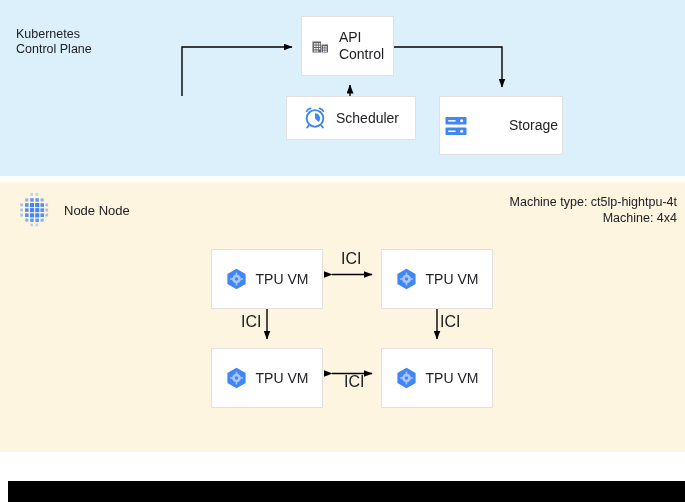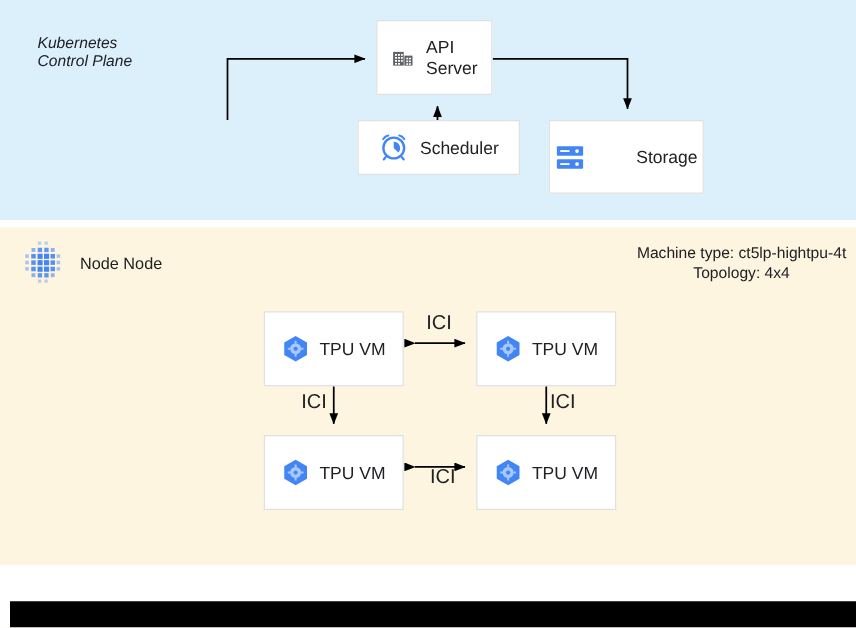--- a/index.html
+++ b/index.html
@@ -42,27 +42,27 @@
   }
 
   
   .section-label {
     position: absolute;
     font-size: 12.5px;
     color: #202124;
     line-height: 15px;
     white-space: pre-line;
   }
-  #control-plane-label { left: 30px; top: 27px; font-style: italic; }
+  #control-plane-label { left: 16px; top: 27px; }
   #node-pool-label { left: 64px; top: 203px; font-size: 13px; }
 
   .meta-block {
     position: absolute;
     right: 8px; top: 194px;
-    text-align: center;
+    text-align: right;
     font-size: 12.5px;
     color: #202124;
     line-height: 16px;
   }
 
   
   .node-box {
     position: absolute;
     background: #ffffff;
     border: 1px solid #e0e0e0;
@@ -170,21 +170,21 @@
         <rect x="16.4" y="32.6" width="2.6" height="2.6" opacity="0.35"></rect>
         <rect x="21.6" y="32.6" width="2.6" height="2.6" opacity="0.35"></rect>
       </g>
     </svg>
   </div>
 
   <div class="section-label" id="node-pool-label">Node Node</div>
 
   <div class="meta-block">
     <div>Machine type: ct5lp-hightpu-4t</div>
-    <div>Topology: 4x4</div>
+    <div>Machine: 4x4</div>
   </div>
 
   <svg class="connectors">
     <defs>
       <marker id="arrowhead" markerWidth="9" markerHeight="7" refX="8.5" refY="3.5" orient="auto" markerUnits="userSpaceOnUse">
         <polygon points="0 0, 9 3.5, 0 7" fill="#000000"></polygon>
       </marker>
     </defs>
 
     <path d="M 182 96 L 182 47 L 292 47" fill="none" stroke="#000000" stroke-width="1.4" marker-end="url(#arrowhead)"></path>
@@ -224,21 +224,21 @@
           <rect x="12" y="9.2" width="1.5" height="1.3"></rect>
           <rect x="14.2" y="9.2" width="1.5" height="1.3"></rect>
           <rect x="12" y="11.4" width="1.5" height="1.3"></rect>
           <rect x="14.2" y="11.4" width="1.5" height="1.3"></rect>
           <rect x="12" y="13.6" width="1.5" height="1.3"></rect>
           <rect x="14.2" y="13.6" width="1.5" height="1.3"></rect>
         </g>
       </svg>
     </span>
     <span class="label">API
-Server</span>
+Control</span>
   </div>
 
 
   <div class="node-box" id="box-scheduler">
     <span class="icon">
       <svg width="24" height="24" viewBox="0 0 24 24">
         <g fill="none" stroke="#4285f4" stroke-width="1.7" stroke-linecap="round">
           <path d="M3.6 5.2 C4.6 3.6 6.2 2.6 7.6 2.4"></path>
           <path d="M20.4 5.2 C19.4 3.6 17.8 2.6 16.4 2.4"></path>
           <path d="M5.6 19.6 L4.0 21.6"></path>

